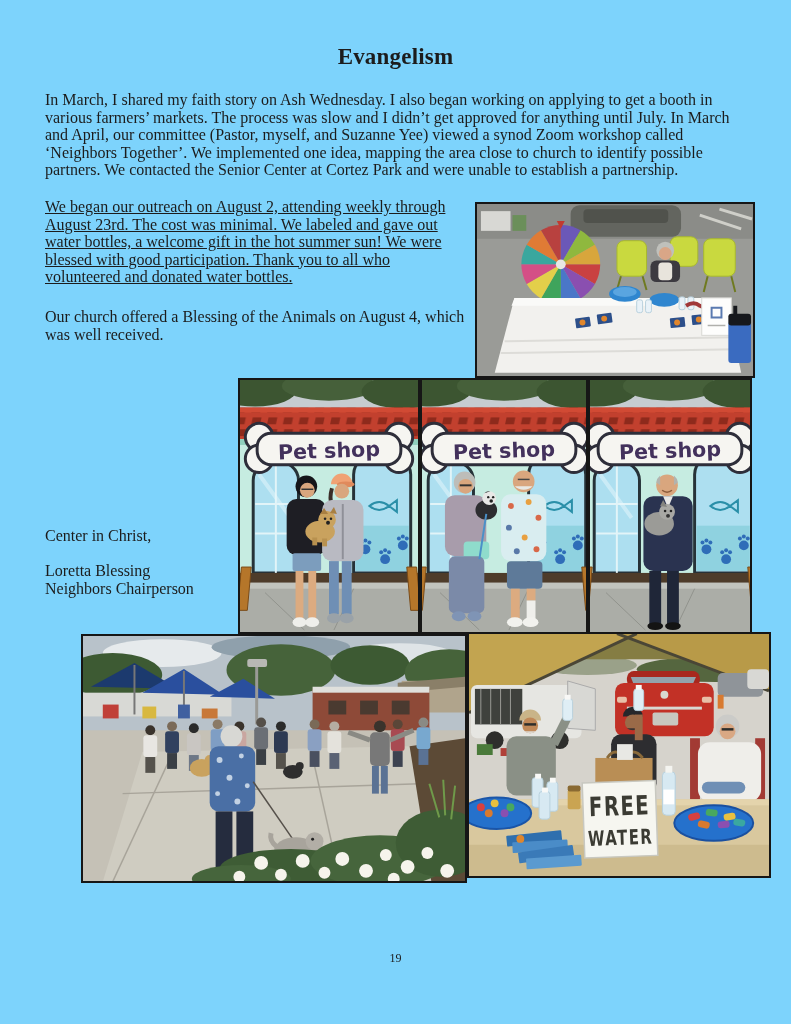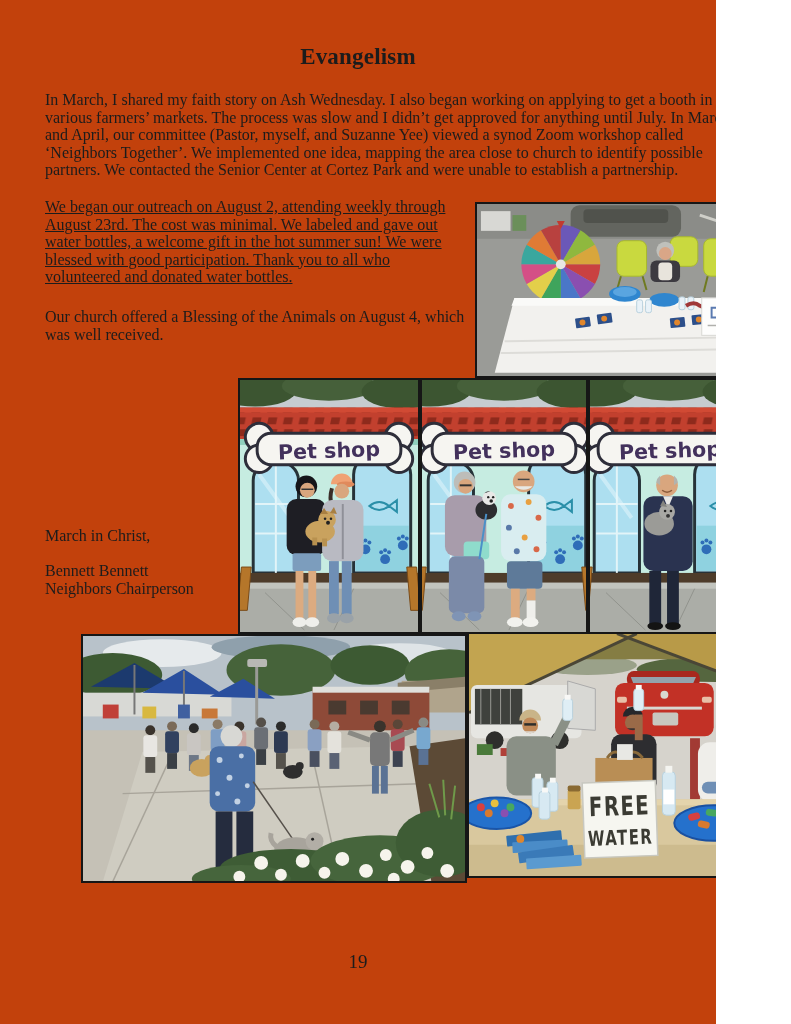--- a/index.html
+++ b/index.html
@@ -1,31 +1,31 @@
 <!DOCTYPE html>
 <html><head>
 <meta charset="utf-8">
 <style>
   html,body { margin:0; padding:0; background:#ffffff; }
   .page {
-    position:relative; width:716px; height:1024px; background:#c2410c;
+    position:relative; width:791px; height:1024px; background:#7dd3fc;
     font-family:"Liberation Serif", serif; color:#1c1c1c; overflow:hidden;
   }
   .title {
     position:absolute; top:44px; left:0; width:100%; text-align:center;
     font-size:23px; font-weight:bold; letter-spacing:0.2px;
   }
   .para { position:absolute; font-size:16px; line-height:17.5px; }
   #p1 { left:45px; top:91px;  width:706px; }
   #p2 { left:45px; top:198px; width:424px;text-decoration:underline; }
   #p3 { left:45px; top:308px; width:424px; }
   #p4 { left:45px; top:366px; width:196px; }
   #closing { left:45px; top:527px; width:300px; }
   #signature { left:45px; top:562px; width:300px; }
-  .pagenum { position:absolute; top:951px; left:0; width:100%; text-align:center; font-size:19px; }
+  .pagenum { position:absolute; top:951px; left:0; width:100%; text-align:center; font-size:12px; }
   .photo {
     position:absolute; border:2px solid #161616; box-sizing:border-box;
     background:#8a8a86; overflow:hidden;
   }
   .photo svg { display:block; width:100%; height:100%; }
   #photo-booth      { left:475px; top:202px; width:280px; height:176px; }
   #photo-petshop-1  { left:238px; top:378px; width:182px; height:256px; }
   #photo-petshop-2  { left:420px; top:378px; width:168px; height:256px; }
   #photo-petshop-3  { left:588px; top:378px; width:164px; height:256px; }
   #photo-blessing   { left:81px;  top:634px; width:386px; height:249px; }
@@ -36,23 +36,23 @@
 </head>
 <body>
 
 <div class="page">
 
   <div class="title">Evangelism</div>
 
   <div class="para" id="p1">In March, I shared my faith story on Ash Wednesday. I also began working on applying to get a booth in various farmers’ markets. The process was slow and I didn’t get approved for anything until July. In March and April, our committee (Pastor, myself, and Suzanne Yee) viewed a synod Zoom workshop called ‘Neighbors Together’. We implemented one idea, mapping the area close to church to identify possible partners. We contacted the Senior Center at Cortez Park and were unable to establish a partnership.</div>
   <div class="para" id="p2">We began our outreach on August 2, attending weekly through August 23rd. The cost was minimal. We labeled and gave out water bottles, a welcome gift in the hot summer sun! We were blessed with good participation. Thank you to all who volunteered and donated water bottles.</div>
   <div class="para" id="p3">Our church offered a Blessing of the Animals on August 4, which was well received.</div>
-  <div class="para" id="closing">March in Christ,</div>
+  <div class="para" id="closing">Center in Christ,</div>
   <div class="para" id="signature">
-    <div>Bennett Bennett</div>
+    <div>Loretta Blessing</div>
     <div>Neighbors Chairperson</div>
   </div>
 
   <svg width="0" height="0" style="position:absolute" aria-hidden="true">
     <defs>
       <pattern id="roofpat" width="16" height="12" patternUnits="userSpaceOnUse">
         <rect width="16" height="12" fill="#c2402e"></rect>
         <rect x="2" y="2" width="9" height="7" fill="#8e2a1c" transform="skewX(-12)"></rect>
       </pattern>
       <g id="ps-bg">

